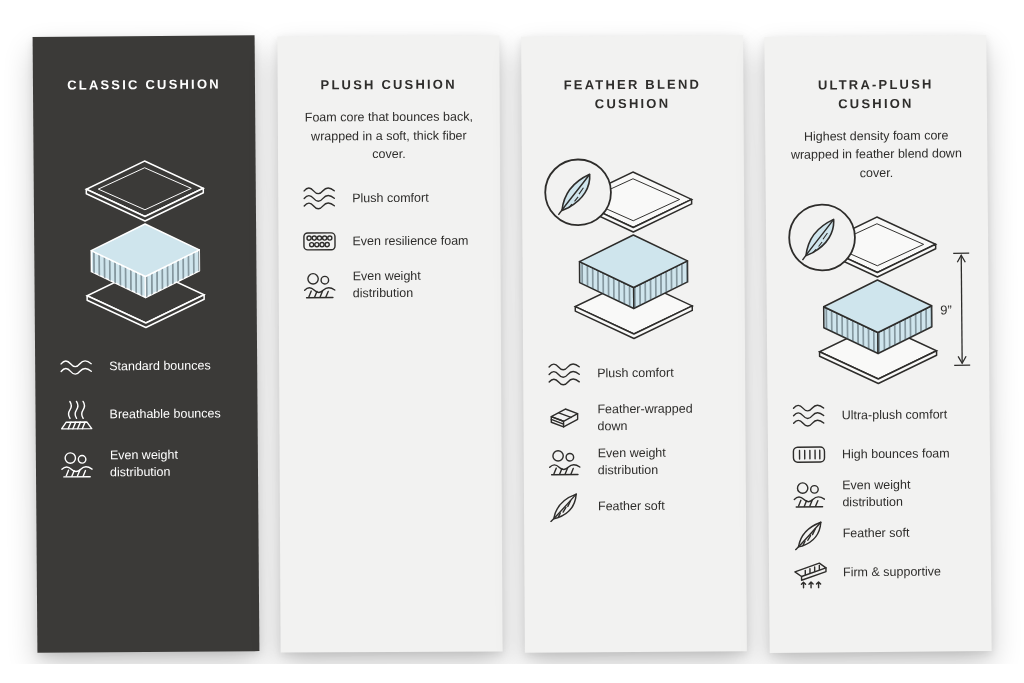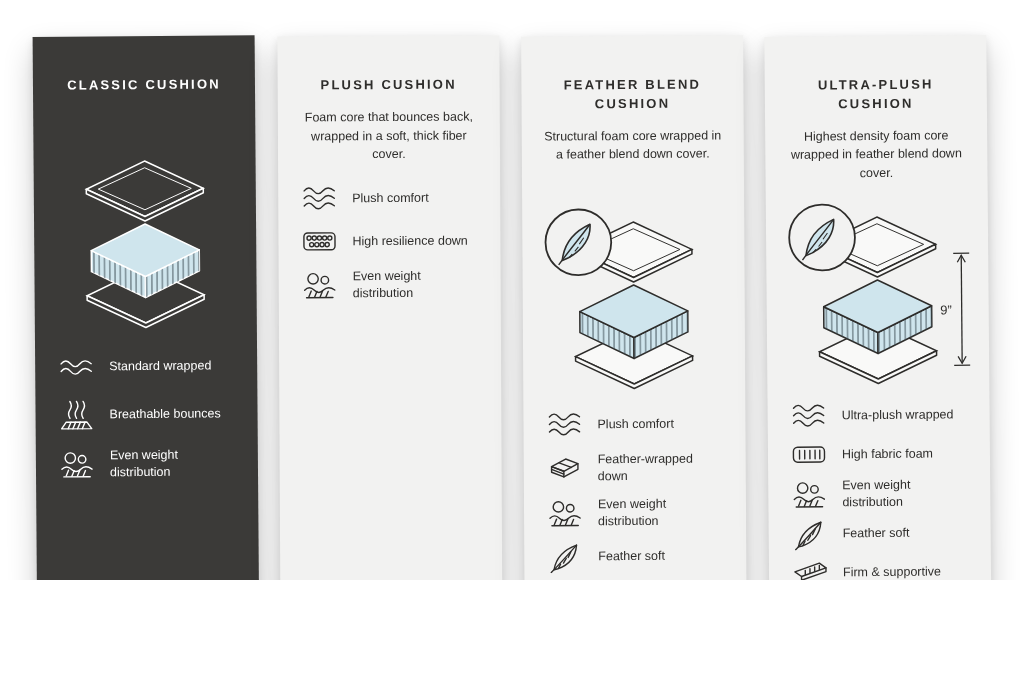--- a/index.html
+++ b/index.html
@@ -1,21 +1,21 @@
 <!DOCTYPE html>
 <html><head>
 <meta charset="utf-8">
 <style>
   html,body{margin:0;padding:0;}
   body{
     font-family:"Liberation Sans","DejaVu Sans",sans-serif;
     background:#ffffff;
     -webkit-font-smoothing:antialiased;
   }
-  .canvas{position:relative;width:1024px;height:580px;background:#ffffff;overflow:hidden;}
+  .canvas{position:relative;width:1024px;height:664px;background:#ffffff;overflow:hidden;}
 
   .card{
     position:absolute;top:36px;width:222px;height:616px;
     background:var(--card-bg);color:var(--card-fg);
     box-shadow:0 14px 30px rgba(0,0,0,.20),0 3px 8px rgba(0,0,0,.10);
   }
   .card-1{left:35px;--card-bg:#3b3a38;--card-fg:#ffffff;--panel-fill:#3b3a38;transform:rotate(-0.45deg);}
   .card-2{left:279px;--card-bg:#f2f2f1;--card-fg:#2e2d2b;--panel-fill:#f9f9f8;transform:rotate(-0.30deg);}
   .card-3{left:523px;--card-bg:#f2f2f1;--card-fg:#2e2d2b;--panel-fill:#f9f9f8;transform:rotate(-0.35deg);}
   .card-4{left:767px;--card-bg:#f2f2f1;--card-fg:#2e2d2b;--panel-fill:#f9f9f8;transform:rotate(-0.50deg);}
@@ -177,21 +177,21 @@
           <use href="#cushion"></use>
         </svg>
     </div>
     <ul class="features">
       <li class="feature">
         <span class="ficon">
             <svg viewBox="0 0 40 34">
               <use href="#i-waves2"></use>
             </svg>
           </span>
-        <span class="flabel">Standard wrapped</span>
+        <span class="flabel">Standard bounces</span>
       </li>
       <li class="feature">
         <span class="ficon">
             <svg viewBox="0 0 40 34">
               <use href="#i-breathable"></use>
             </svg>
           </span>
         <span class="flabel">Breathable bounces</span>
       </li>
       <li class="feature">
@@ -216,36 +216,35 @@
             </svg>
           </span>
         <span class="flabel">Plush comfort</span>
       </li>
       <li class="feature">
         <span class="ficon">
             <svg viewBox="0 0 40 34">
               <use href="#i-honeycomb"></use>
             </svg>
           </span>
-        <span class="flabel">High resilience down</span>
+        <span class="flabel">Even resilience foam</span>
       </li>
       <li class="feature">
         <span class="ficon">
             <svg viewBox="0 0 40 34">
               <use href="#i-distribution"></use>
             </svg>
           </span>
         <span class="flabel">Even weight distribution</span>
       </li>
     </ul>
   </section>
 
   <section class="card card-3">
     <h2 class="card-title">FEATHER BLEND CUSHION</h2>
-    <p class="card-desc">Structural foam core wrapped in a feather blend down cover.</p>
     <div class="diagram">
       <svg class="cushion-svg" viewBox="0 0 200 232">
           <use href="#cushion"></use>
         </svg>
       <svg class="feather-badge" viewBox="0 0 80 80">
           <use href="#feather-badge-sym"></use>
         </svg>
     </div>
     <ul class="features">
       <li class="feature">
@@ -302,29 +301,29 @@
         <text x="27" y="64" text-anchor="end">9”</text>
       </svg>
     </div>
     <ul class="features">
       <li class="feature">
         <span class="ficon">
             <svg viewBox="0 0 40 34">
               <use href="#i-waves3"></use>
             </svg>
           </span>
-        <span class="flabel">Ultra-plush wrapped</span>
+        <span class="flabel">Ultra-plush comfort</span>
       </li>
       <li class="feature">
         <span class="ficon">
             <svg viewBox="0 0 40 34">
               <use href="#i-densityfoam"></use>
             </svg>
           </span>
-        <span class="flabel">High fabric foam</span>
+        <span class="flabel">High bounces foam</span>
       </li>
       <li class="feature">
         <span class="ficon">
             <svg viewBox="0 0 40 34">
               <use href="#i-distribution"></use>
             </svg>
           </span>
         <span class="flabel">Even weight distribution</span>
       </li>
       <li class="feature">

